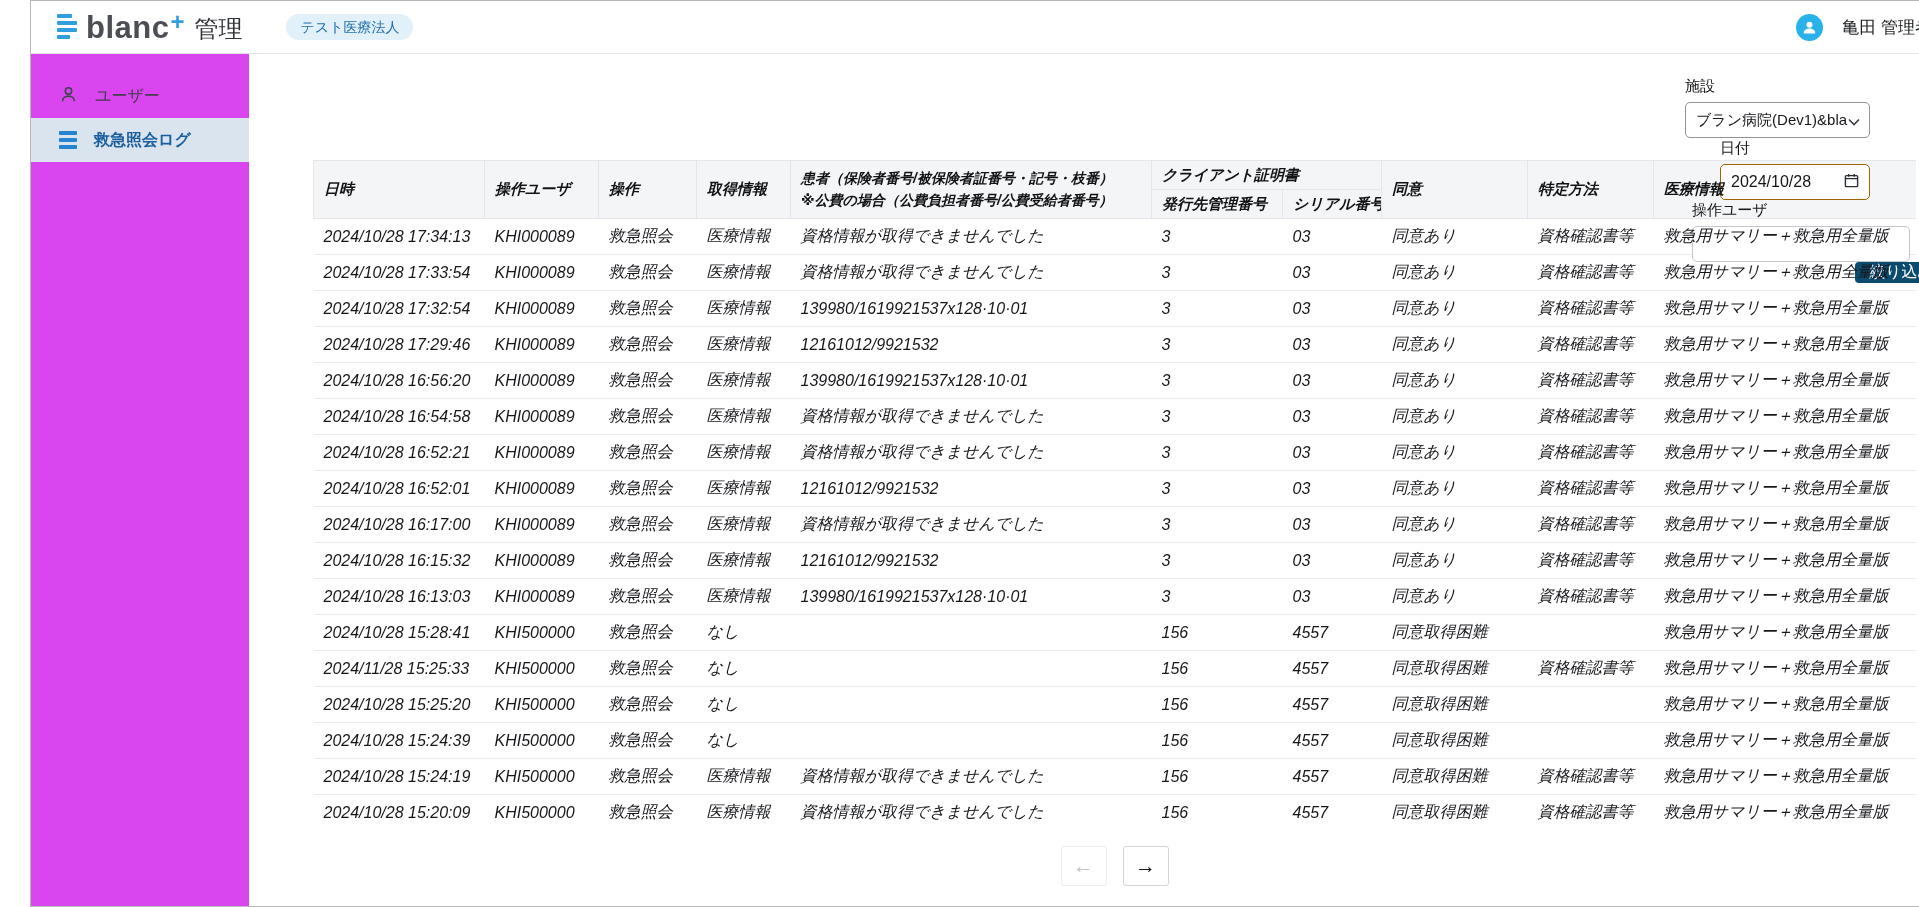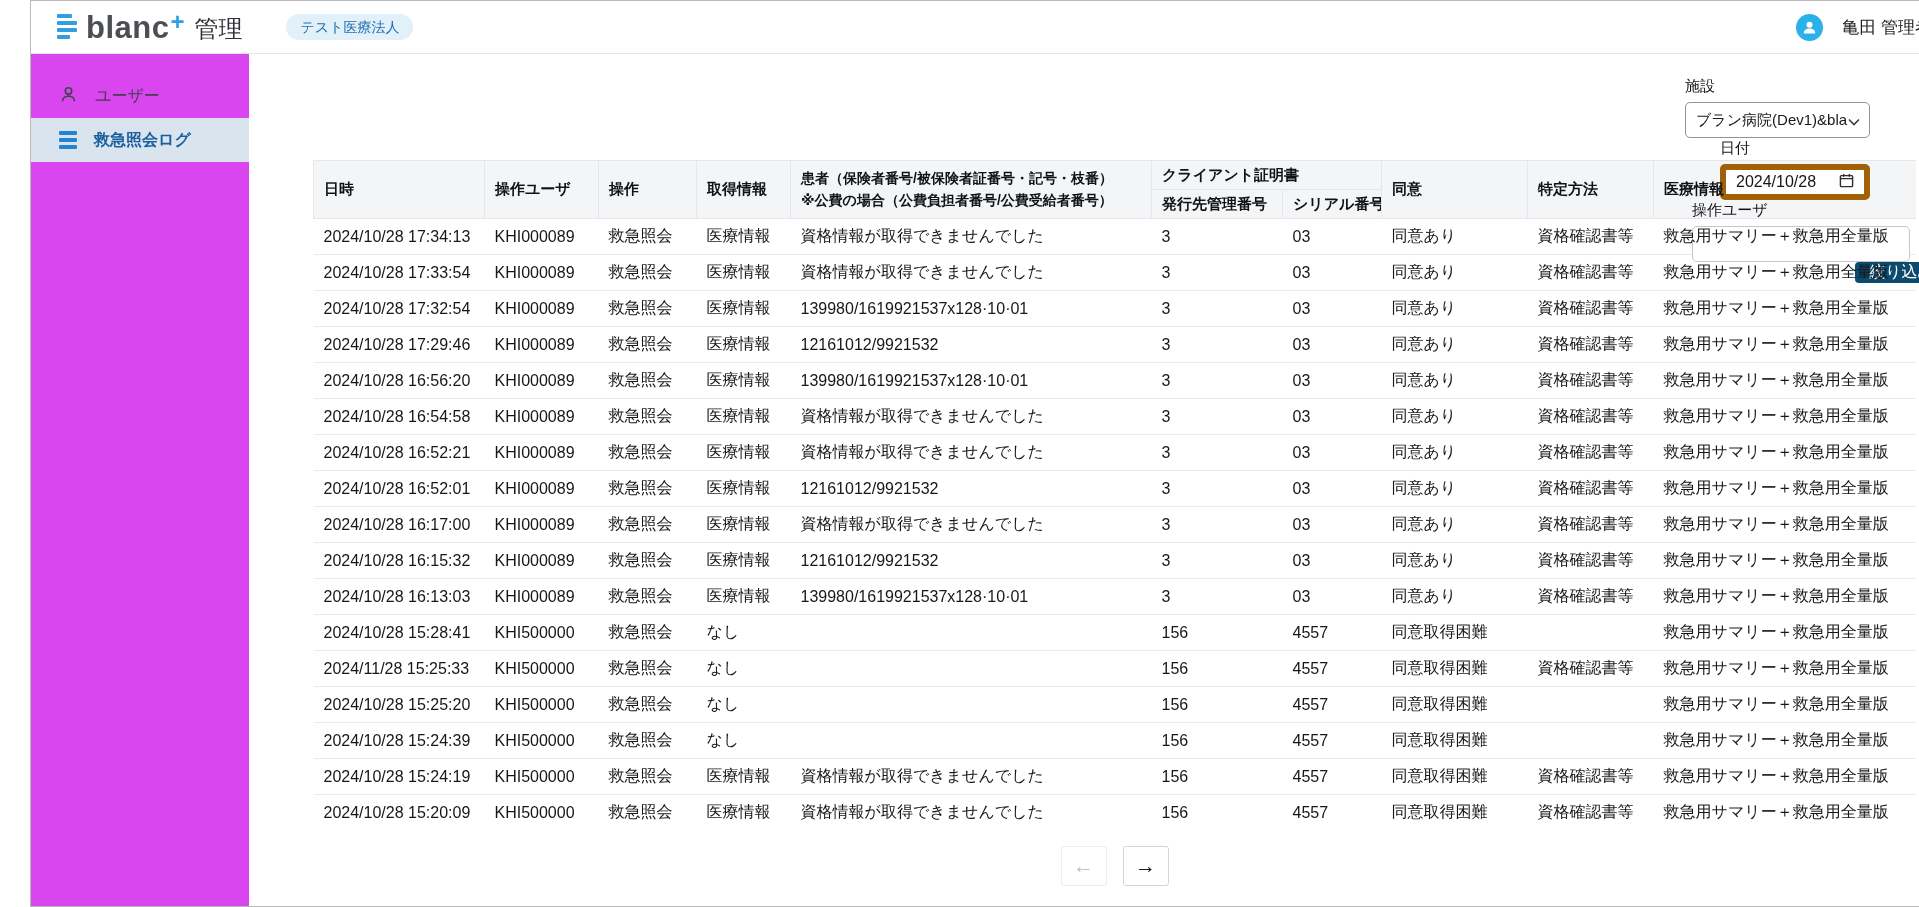--- a/index.html
+++ b/index.html
@@ -34,28 +34,28 @@
   .bars i:nth-child(1){ width:18px; } .bars i:nth-child(2){ width:18px; } .bars i:nth-child(3){ width:18px; }
 
   .content { flex:1; position:relative; padding:22px 0 0 64px; min-width:0; }
 
   
   .filters { display:flex; align-items:flex-end; height:62px; margin-bottom:22px;flex-direction:column; }
   .fgroup { display:flex; flex-direction:column; }
   .fgroup label { font-size:15px; color:#15171a; margin-bottom:6px; line-height:20px; }
   .select { width:185px; height:36px; border:1px solid #8f9499; border-radius:5px; background:#fff; display:flex; align-items:center; padding:0 9px 0 10px; font-size:15px; color:#15171a; cursor:pointer; }
   .select .sel-val { flex:1; white-space:nowrap; overflow:hidden; }
-  .datebox { width:150px; height:36px; border:6px solid #a16207; border-radius:5px; background:#fff; display:flex; align-items:center; justify-content:space-between; padding:0 10px; font-size:16px; color:#15171a; cursor:pointer; }
+  .datebox { width:150px; height:36px; border:1px solid #a16207; border-radius:5px; background:#fff; display:flex; align-items:center; justify-content:space-between; padding:0 10px; font-size:16px; color:#15171a; cursor:pointer; }
   .textbox { width:218px; height:36px; border:1px solid #c3c7cb; border-radius:5px; background:#fff; font-size:16px; padding:0 10px; outline:none; font-family:inherit; }
   .gap1 { margin-right:78px; } .gap2 { margin-right:78px; } .gap3 { margin-right:38px; }
   .filter-btn { width:93px; height:36px; background:#0c4a6e; color:#fff; border:none; border-radius:4px; font-size:16px; font-family:inherit; cursor:pointer; }
 
   
   .table-viewport { width:1603px; height:662px; overflow:hidden; }
-  table.log-table { width:1603px; border-collapse:collapse; table-layout:fixed; }
+  table.log-table { width:1603px; border-collapse:collapse; table-layout:fixed;font-style:italic; }
   .log-table thead th { background:#f4f5f7; border:1px solid #e4e6ea; font-size:15px; font-weight:700; color:#101214; text-align:left; padding:3px 10px; vertical-align:middle; white-space:nowrap; overflow:hidden; }
   .log-table thead tr.sub th { font-weight:700; height:29px; }
   .log-table thead tr.grp th { height:29px; }
   th.patient-th div { line-height:1.55; font-size:14px; }
   .log-table tbody td { height:36px; border-bottom:1px solid #e8eaed; font-size:16px; color:#15171a; padding:0 10px; white-space:nowrap; overflow:hidden; vertical-align:middle; }
 
   
   .scrollbar { position:absolute; left:1673px; top:106px; width:14px; height:662px; background:#f6f7f8; border:1px solid #e9eaec; }
   .scroll-thumb { position:absolute; top:2px; left:2px; width:8px; height:330px; background:#c7cbd1; border-radius:6px; }
   .scroll-down { position:absolute; bottom:1px; left:0; width:12px; height:16px; display:flex; align-items:center; justify-content:center; cursor:pointer; }

